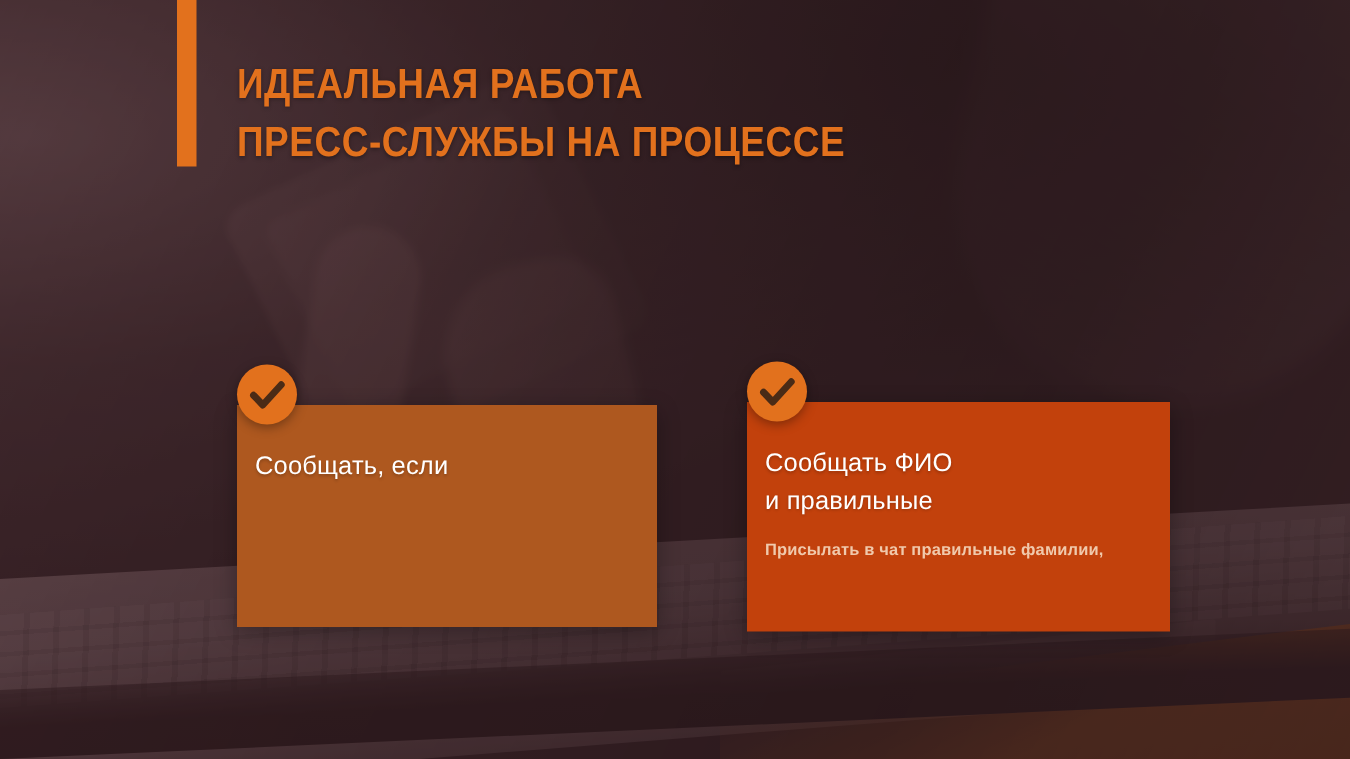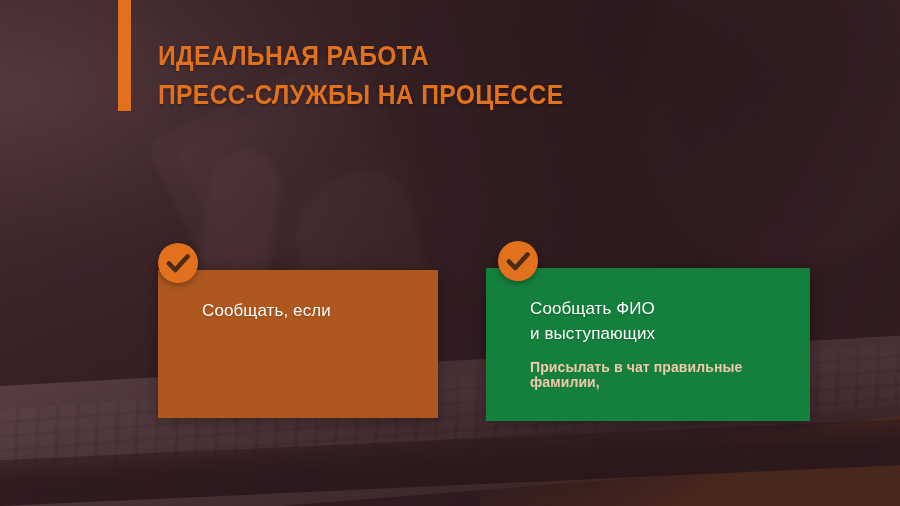--- a/index.html
+++ b/index.html
@@ -153,44 +153,44 @@
   }
   .title .line { display:block; }
 
   
   .card {
     position:absolute;
     box-shadow:0 3px 14px rgba(0,0,0,.30);
   }
   .card .card-body {
     position:absolute; inset:0;
-    padding:28px 26px 20px 44px;
+    padding:28px 26px 20px 12px;
   }
   .card-left {
     left:158px; top:270px; width:280px; height:148px;
     background:#AE581F;
   }
   .card-right {
-    left:486px; top:268px; width:324px; height:153px;
-    background:#15803d;
+    left:498px; top:268px; width:282px; height:153px;
+    background:#c2410c;
   }
   .card-heading {
     color:#FFFFFF;
     font-size:17px;
     line-height:25px;
     font-weight:normal;
     letter-spacing:.1px;
     text-shadow:0 1px 2px rgba(0,0,0,.22);
   }
   .card-heading .line { display:block; }
   .card-sub {
     margin-top:14px;
     color:#F0C9AC;
     font-family:"Liberation Sans Narrow","Liberation Sans", sans-serif;
-    font-size:14px;
+    font-size:11px;
     line-height:15px;
     font-weight:bold;
     letter-spacing:.1px;
   }
   .card-sub .line { display:block; }
 
   
   .check {
     position:absolute;
     width:40px; height:40px;
@@ -240,21 +240,21 @@
   <div class="check check-left">
     <svg viewBox="0 0 40 40" aria-hidden="true">
       <path d="M11 20.5 L17.2 27 L29.5 13.5" fill="none" stroke="#4a2b16" stroke-width="4.6" stroke-linecap="round" stroke-linejoin="round"></path>
     </svg>
   </div>
 
   <div class="card card-right">
     <div class="card-body">
       <div class="card-heading">
         <span class="line">Сообщать ФИО</span>
-        <span class="line">и выступающих</span>
+        <span class="line">и правильные</span>
       </div>
       <div class="card-sub">
         <span class="line">Присылать в чат правильные фамилии,</span>
       </div>
     </div>
   </div>
   <div class="check check-right">
     <svg viewBox="0 0 40 40" aria-hidden="true">
       <path d="M11 20.5 L17.2 27 L29.5 13.5" fill="none" stroke="#4a2b16" stroke-width="4.6" stroke-linecap="round" stroke-linejoin="round"></path>
     </svg>

